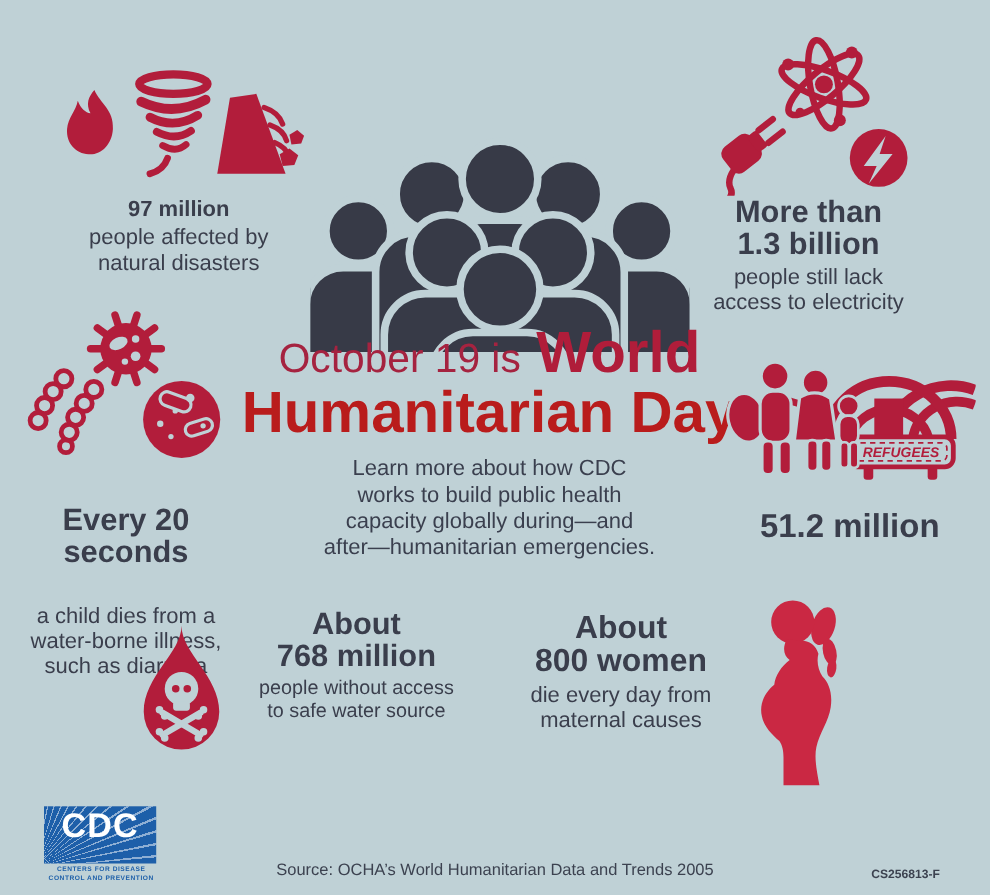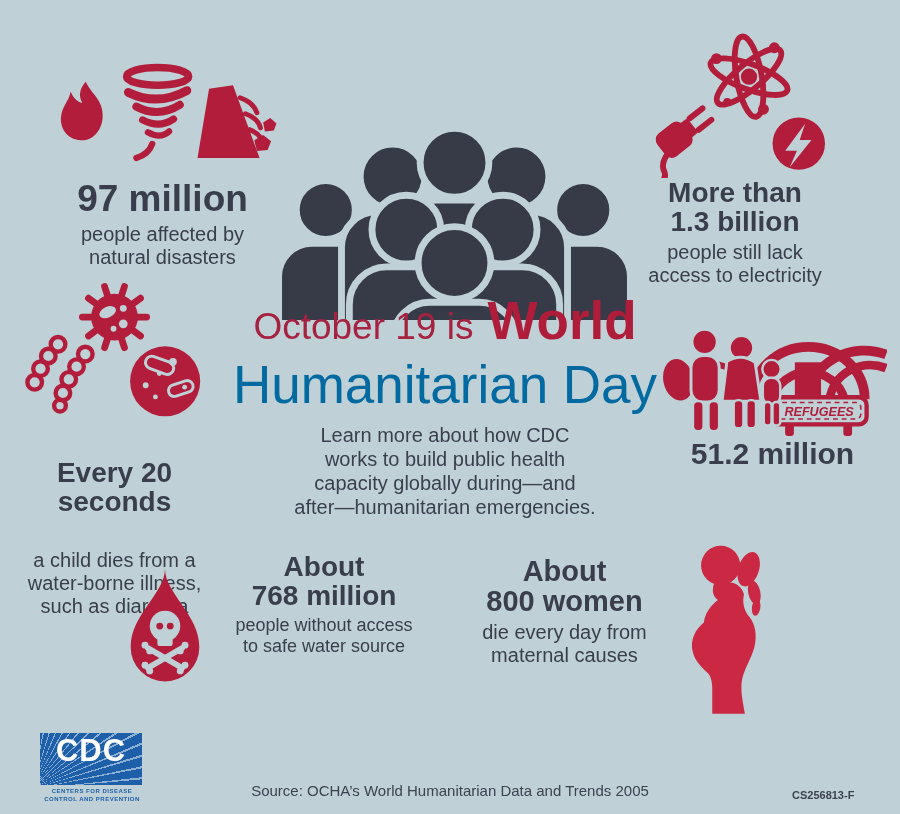--- a/index.html
+++ b/index.html
@@ -4,52 +4,52 @@
 <style>
   html,body{margin:0;padding:0;}
   .canvas{position:relative;width:900px;height:814px;background:#bfd1d6;overflow:hidden;
           font-family:"Liberation Sans",sans-serif;color:#3a3e4c;}
   .ml{white-space:pre-line;}
   .stat{position:absolute;display:flex;flex-direction:column;align-items:center;text-align:center;}
   .stat .value{font-weight:bold;line-height:1.05;white-space:pre-line;color:#3a3e4c;}
   .stat .caption{line-height:1.16;white-space:pre-line;margin-top:4px;color:#3a3e4c;}
 
   .stat-disasters{left:35px;top:58px;width:255px;}
-  .stat-disasters .value{font-size:37px;}
+  .stat-disasters .value{font-size:20px;}
   .stat-disasters .caption{font-size:20px;}
 
   .stat-electricity{left:620px;top:26px;width:230px;}
   .stat-electricity .value{font-size:28px;}
   .stat-electricity .caption{font-size:20px;}
 
   .stat-waterborne{left:2px;top:282px;width:225px;gap:28px;}
   .stat-waterborne .value{font-size:28px;}
   .stat-waterborne .caption{font-size:20px;}
 
   .stat-displaced{left:645px;top:306px;width:255px;}
-  .stat-displaced .value{font-size:30px;}
+  .stat-displaced .value{font-size:30px;margin-top:25px;}
   .stat-displaced .caption{font-size:20px;}
 
   .stat-water{left:210px;top:552px;width:228px;}
   .stat-water .value{font-size:28px;}
   .stat-water .caption{font-size:18px;}
 
   .stat-maternal{left:452px;top:556px;width:225px;}
   .stat-maternal .value{font-size:29px;}
   .stat-maternal .caption{font-size:20px;}
 
   .crowd-wrap{position:absolute;left:282px;top:92px;}
   .drop-wrap{position:absolute;left:122px;top:566px;}
   .woman-wrap{position:absolute;left:674px;top:540px;}
 
   .title-block{position:absolute;left:178px;top:296px;width:534px;text-align:center;}
   .title-line1{display:flex;justify-content:center;align-items:baseline;gap:14px;}
   .title-prefix{font-size:37px;color:#a52340;}
   .title-main{font-size:53px;font-weight:bold;color:#b01d3a;line-height:.95;}
-  .title-line2{font-size:53px;font-weight:normal;color:#0369a1;line-height:1;margin-top:10px;}
+  .title-line2{font-size:53px;font-weight:bold;color:#b91c1c;line-height:1;margin-top:2px;}
   .description{margin:12px auto 0;width:420px;font-size:20px;font-weight:normal;
                color:#3a3f4e;line-height:1.2;white-space:pre-line;}
 
   .cdc-logo{position:absolute;left:40px;top:733px;width:104px;text-align:center;}
   .cdc-box{width:102px;height:52px;display:flex;align-items:flex-start;justify-content:center;
            background:repeating-conic-gradient(from 287deg at -8% 108%, rgba(255,255,255,.5) 0 1.1deg, rgba(255,255,255,0) 1.1deg 5.6deg),#1d5fa9;
            color:#fff;font-weight:bold;font-size:31px;letter-spacing:1px;}
   .cdc-name{margin-top:3px;font-size:6px;font-weight:bold;letter-spacing:.5px;
             color:#1d5fa9;line-height:1.3;}
 

